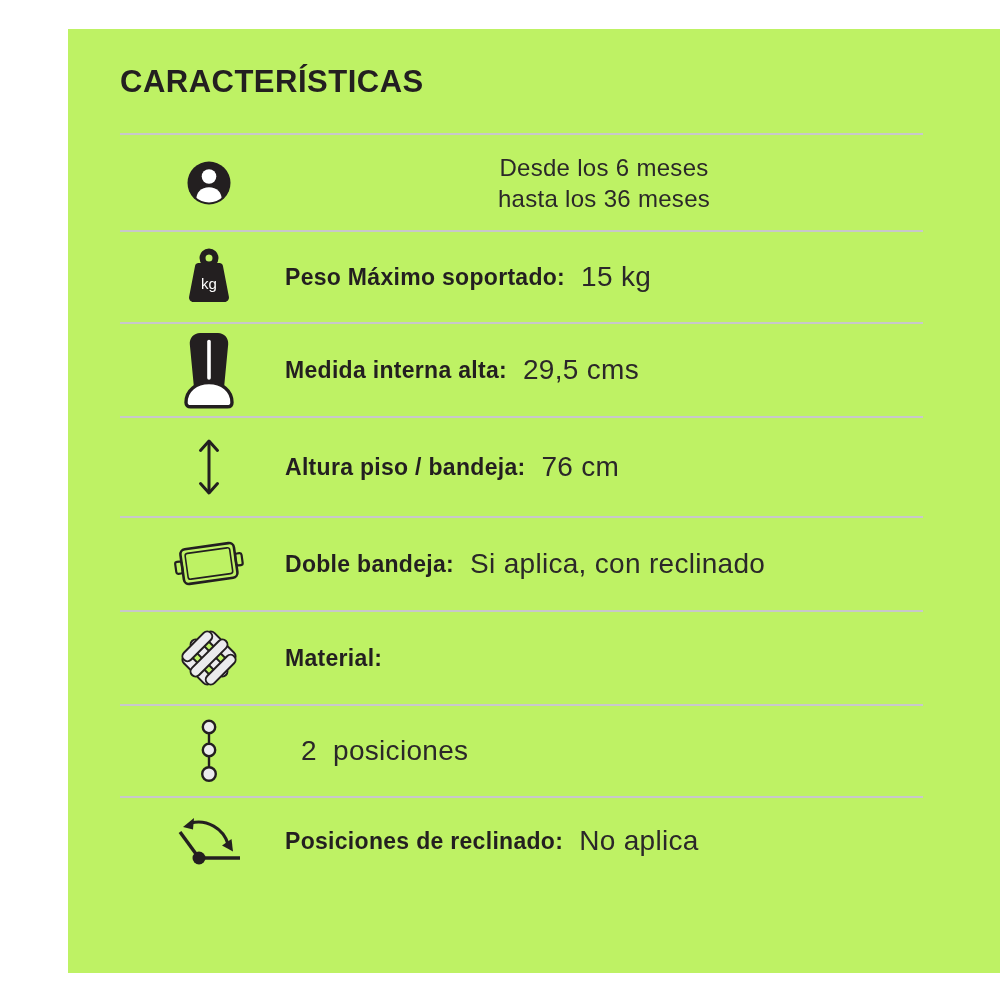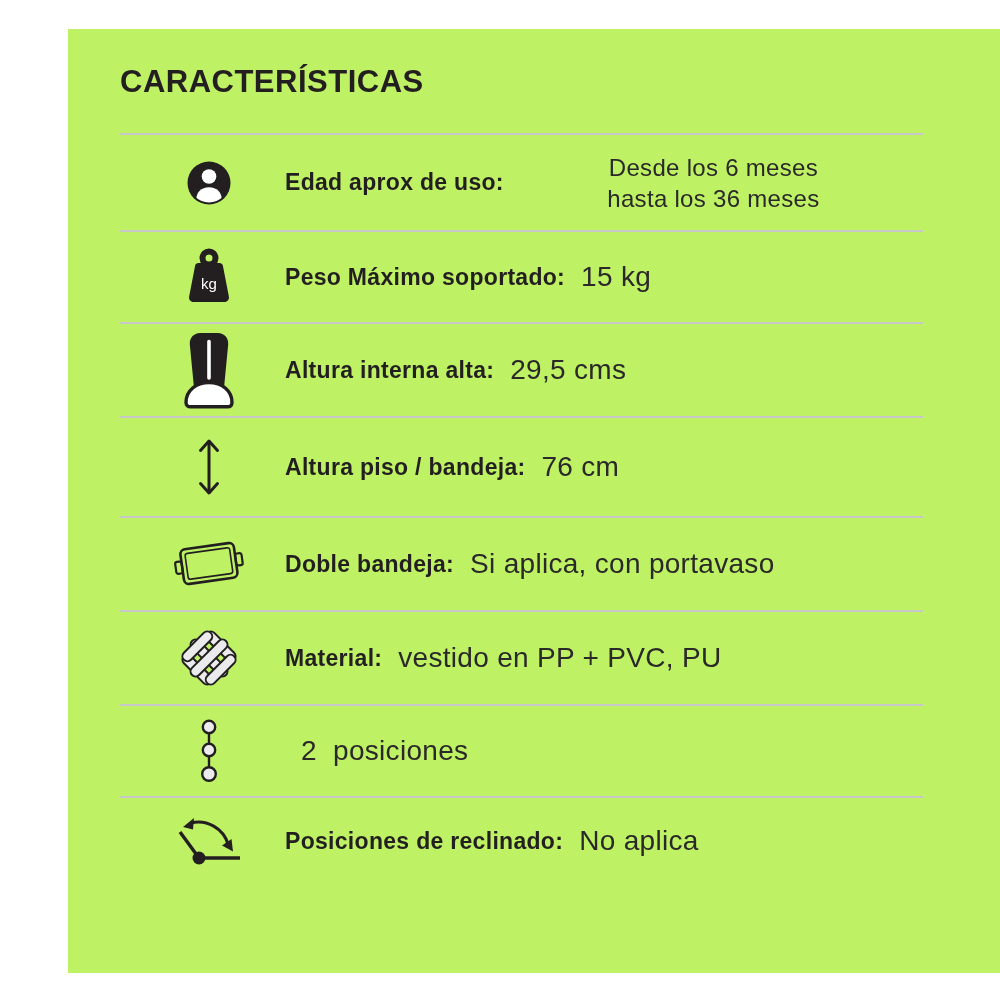--- a/index.html
+++ b/index.html
@@ -98,21 +98,20 @@
                   </clipPath>
                 </defs>
       <circle cx="23" cy="23" r="21.5" fill="#231f20"></circle>
       <g clip-path="url(#clip-person)">
         <circle cx="23" cy="16.5" r="7.3" fill="#ffffff"></circle>
         <path d="M23 27.3c7.8 0 12.8 5.1 12.8 12.8V46H10.2v-5.9c0-7.7 5-12.8 12.8-12.8z" fill="#ffffff"></path>
       </g>
     </svg>
   </span>
           </div>
-    <div class="label">Edad aprox de uso:</div>
     <div class="value value-block">
             <div>Desde los 6 meses</div>
             <div>hasta los 36 meses</div>
           </div>
   </div>
 
   <div class="row">
     <div class="icon-cell">
             <span class="icon">
     <svg width="50" height="58" viewBox="0 0 50 58" aria-hidden="true">
@@ -130,21 +129,21 @@
   <div class="row">
     <div class="icon-cell">
             <span class="icon">
     <svg width="60" height="80" viewBox="0 0 60 80" aria-hidden="true">
       <path d="M21 3h18c6.1 0 10.8 5.2 10.2 11.2L45 58H15L10.8 14.2C10.2 8.2 14.9 3 21 3z" fill="#231f20"></path>
       <line x1="30" y1="11.5" x2="30" y2="48" stroke="#ffffff" stroke-width="3.6" stroke-linecap="round"></line>
       <path d="M7 72.5C7 60.5 17.3 52.5 30 52.5s23 8 23 20c0 2.8-1.7 4.3-4.6 4.3H11.6C8.7 76.8 7 75.3 7 72.5z" fill="#ffffff" stroke="#231f20" stroke-width="3.4"></path>
     </svg>
   </span>
           </div>
-    <div class="label">Altura interna alta:</div>
+    <div class="label">Medida interna alta:</div>
     <div class="value">29,5 cms</div>
   </div>
 
   <div class="row">
     <div class="icon-cell">
             <span class="icon">
     <svg width="28" height="60" viewBox="0 0 28 60" aria-hidden="true">
       <g fill="none" stroke="#231f20" stroke-width="3" stroke-linecap="round" stroke-linejoin="round">
         <line x1="14" y1="5" x2="14" y2="55"></line>
         <path d="M5.5 13.5L14 4l8.5 9.5"></path>
@@ -164,21 +163,21 @@
       <g transform="rotate(-8 39 27)" fill="none" stroke="#231f20">
         <rect x="12" y="9" width="54" height="35" rx="5" stroke-width="2.6"></rect>
         <rect x="16.5" y="13.5" width="45" height="26" rx="2.5" stroke-width="1.6"></rect>
         <rect x="5.5" y="20.5" width="6.5" height="12" rx="2" stroke-width="2.2"></rect>
         <rect x="66" y="20.5" width="6.5" height="12" rx="2" stroke-width="2.2"></rect>
       </g>
     </svg>
   </span>
           </div>
     <div class="label">Doble bandeja:</div>
-    <div class="value">Si aplica, con portavaso</div>
+    <div class="value">Si aplica, con reclinado</div>
   </div>
 
   <div class="row">
     <div class="icon-cell">
             <span class="icon">
     <svg width="58" height="58" viewBox="0 0 58 58" aria-hidden="true">
       <g fill="#ebebed" stroke="#231f20" stroke-width="2">
         <g transform="rotate(45 29 29)">
           <rect x="10" y="7.5" width="38" height="10" rx="5"></rect>
           <rect x="5" y="24" width="48" height="10" rx="5"></rect>
@@ -187,21 +186,20 @@
         <g transform="rotate(-45 29 29)">
           <rect x="10" y="7.5" width="38" height="10" rx="5"></rect>
           <rect x="5" y="24" width="48" height="10" rx="5"></rect>
           <rect x="10" y="40.5" width="38" height="10" rx="5"></rect>
         </g>
       </g>
     </svg>
   </span>
           </div>
     <div class="label">Material:</div>
-    <div class="value">vestido en PP + PVC, PU</div>
   </div>
 
   <div class="row">
     <div class="icon-cell">
             <span class="icon">
     <svg width="26" height="64" viewBox="0 0 26 64" aria-hidden="true">
       <line x1="13" y1="8" x2="13" y2="56" stroke="#231f20" stroke-width="2.4"></line>
       <g fill="#ebebed" stroke="#231f20" stroke-width="2.4">
         <circle cx="13" cy="8" r="6.2"></circle>
         <circle cx="13" cy="31" r="6.2"></circle>

